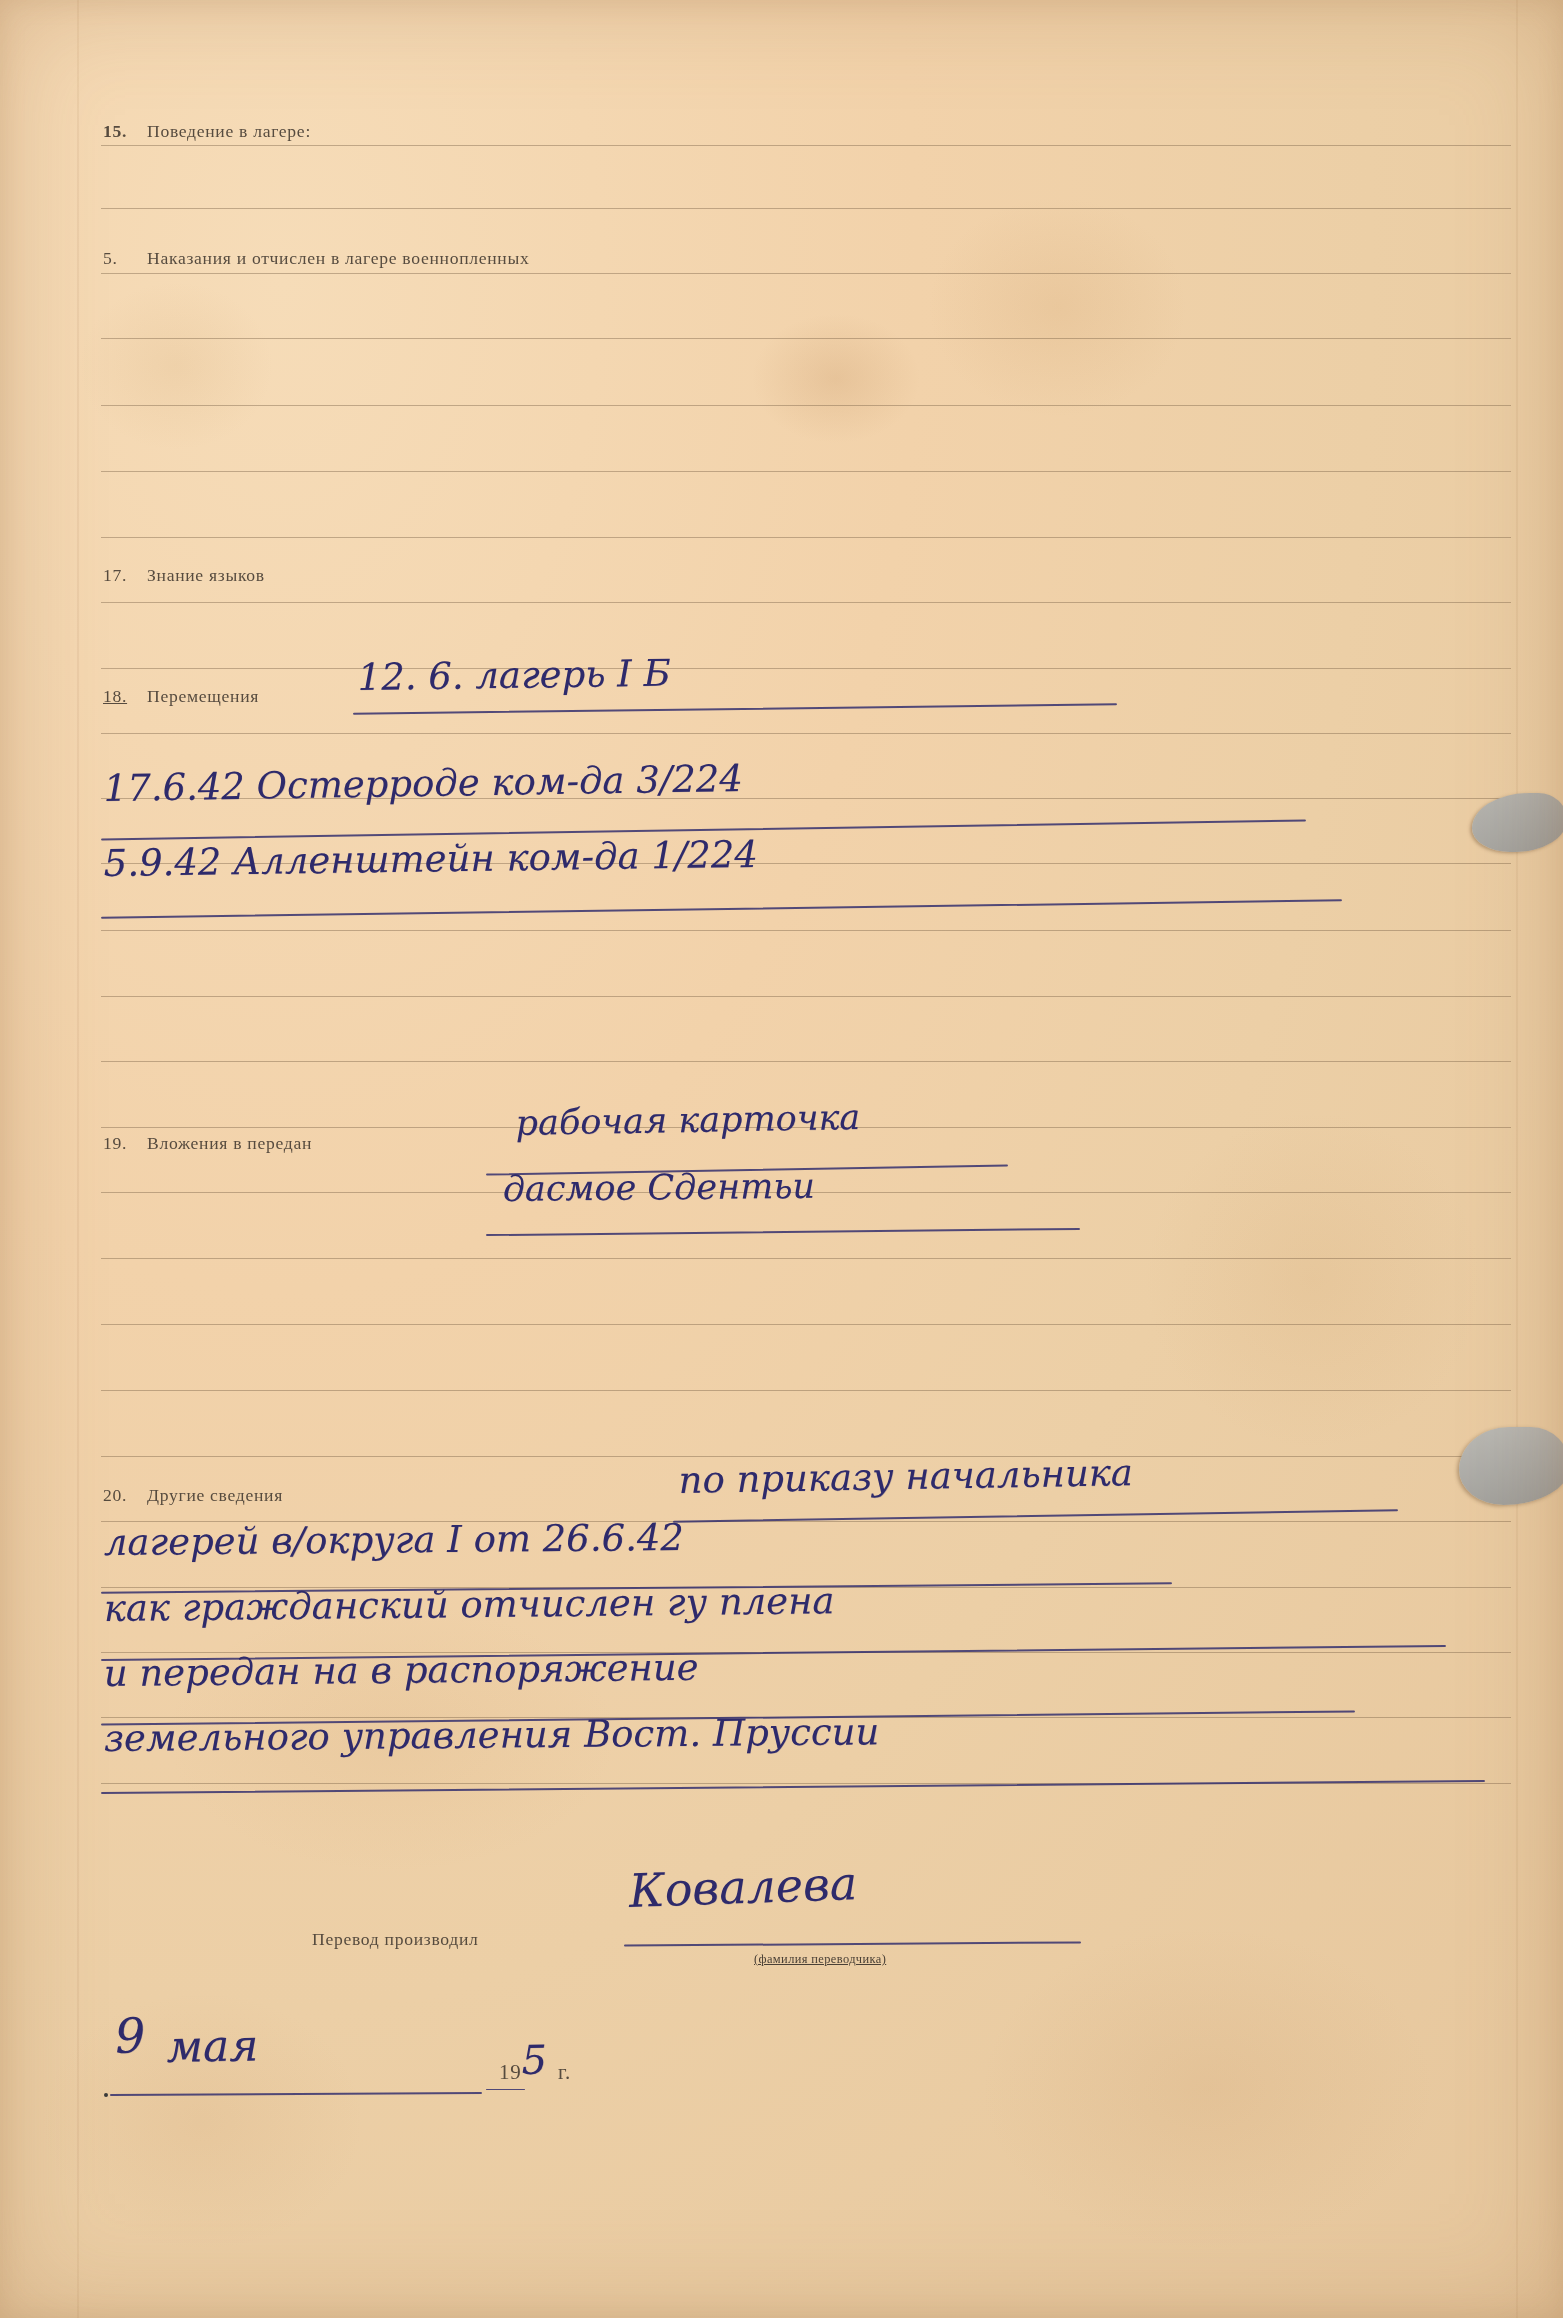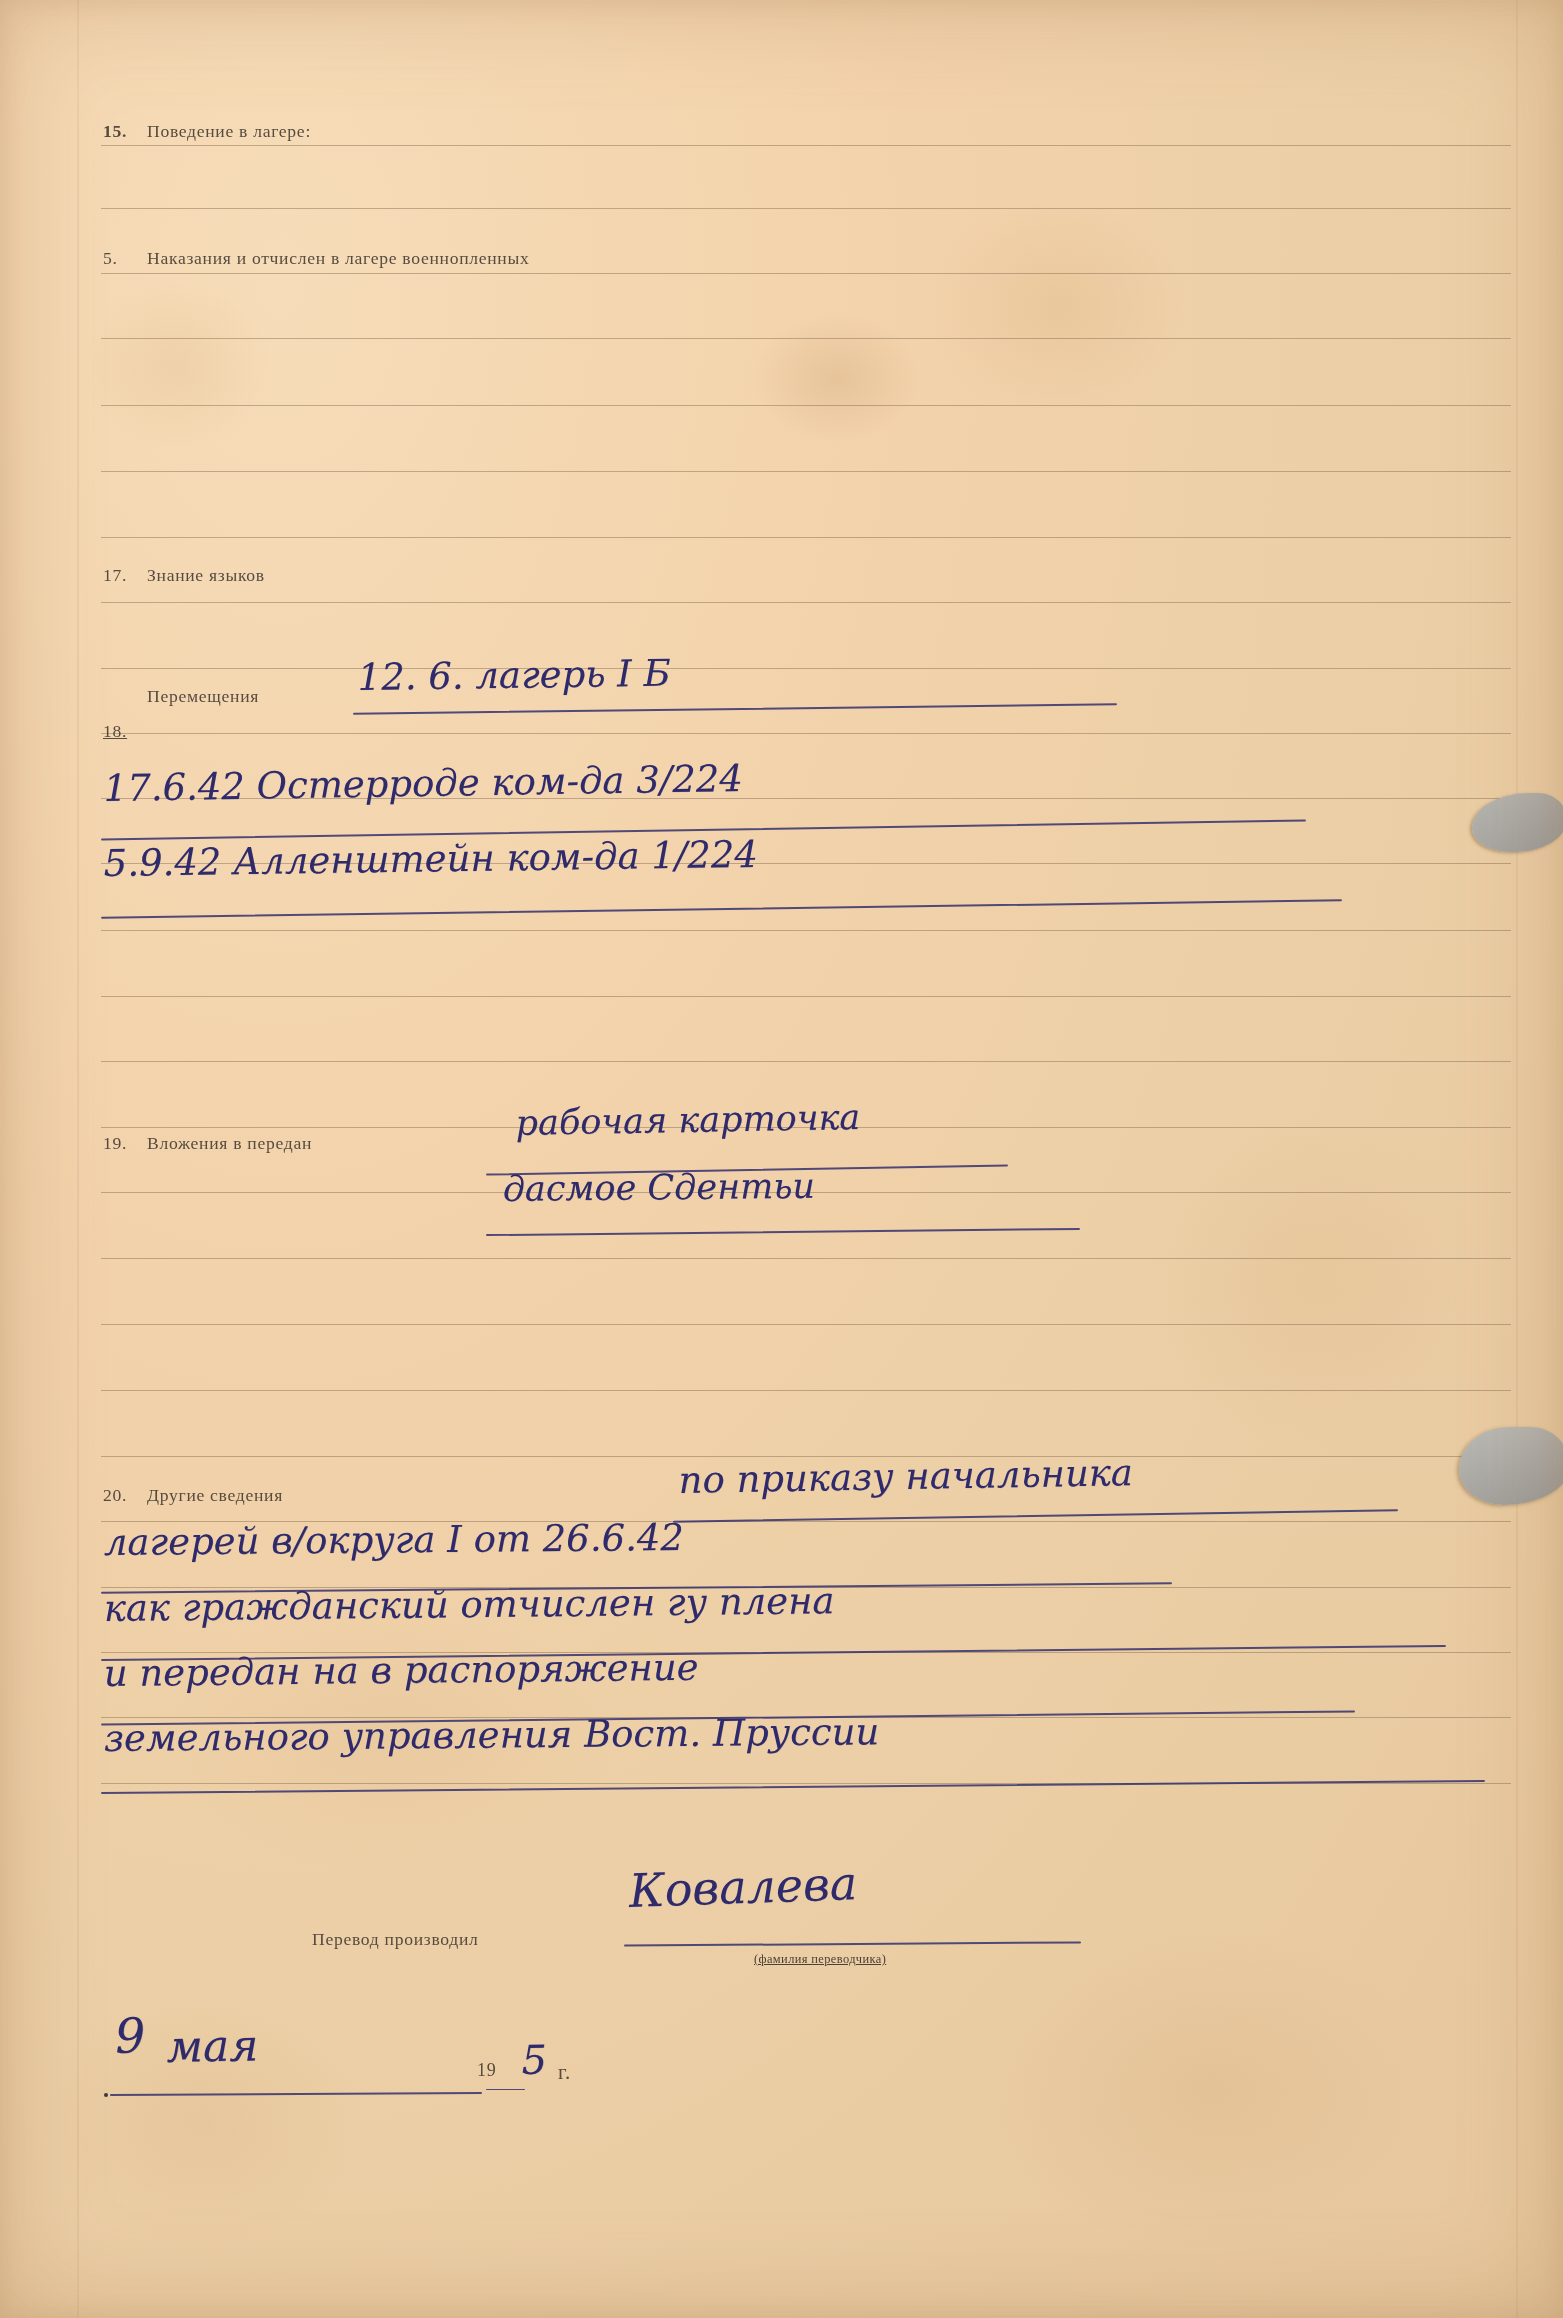--- a/index.html
+++ b/index.html
@@ -157,21 +157,21 @@
 
   <div class="label" style="left:103px; top:121px;font-weight:bold;">15.</div>
   <div class="label" style="left:147px; top:121px;">Поведение в лагере:</div>
 
   <div class="label" style="left:103px; top:248px;">5.</div>
   <div class="label" style="left:147px; top:248px;">Наказания и отчислен в лагере военнопленных</div>
 
   <div class="label" style="left:103px; top:565px;">17.</div>
   <div class="label" style="left:147px; top:565px;">Знание языков</div>
 
-  <div class="label" style="left:103px; top:721px;text-decoration:underline;">18.</div>
+  <div class="label" style="left:103px; top:686px;text-decoration:underline;">18.</div>
   <div class="label" style="left:147px; top:686px;">Перемещения</div>
 
   <div class="label" style="left:103px; top:1133px;">19.</div>
   <div class="label" style="left:147px; top:1133px;">Вложения в передан</div>
 
   <div class="label" style="left:103px; top:1485px;">20.</div>
   <div class="label" style="left:147px; top:1485px;">Другие сведения</div>
 
   <div class="hand" style="left:358px; top:656px; font-size:37px; transform: rotate(-0.8deg);">12. 6.      лагерь I Б</div>
   <div class="ink-line" style="left:353px; top:708px; width:764px; transform: rotate(-0.7deg);"></div>
@@ -205,21 +205,21 @@
 
   <div class="label" style="left:312px; top:1929px;">Перевод производил</div>
   <div class="hand" style="left:630px; top:1864px; font-size:46px; transform: rotate(-2deg);">Ковалева</div>
   <div class="ink-line" style="left:624px; top:1943px; width:457px; transform: rotate(-0.4deg);"></div>
   <div class="small-caption" style="left:754px; top:1952px;text-decoration:underline;">(фамилия переводчика)</div>
 
   <div class="dot" style="left:104px; top:2093px;"></div>
   <div class="hand" style="left:116px; top:2008px; font-size:48px; transform: rotate(-2deg);">9</div>
   <div class="hand" style="left:167px; top:2021px; font-size:44px; transform: rotate(-1deg);">мая</div>
   <div class="ink-line" style="left:110px; top:2093px; width:372px; transform: rotate(-0.3deg);"></div>
-  <div class="label" style="left:477px; top:2060px; font-size:18px;">19</div>
+  <div class="label" style="left:499px; top:2060px; font-size:21px;">19</div>
   <div class="hand" style="left:522px; top:2037px; font-size:40px; transform: rotate(-1deg);">5</div>
   <div class="label" style="left:558px; top:2060px; font-size:21px;">г.</div>
   <div class="ink-line" style="left:486px; top:2089px; width:39px; height:1.3px;"></div>
 
   <div class="tear tear1"></div>
   <div class="tear tear2"></div>
 
   <div class="edge-dark"></div>
 </div>
 

